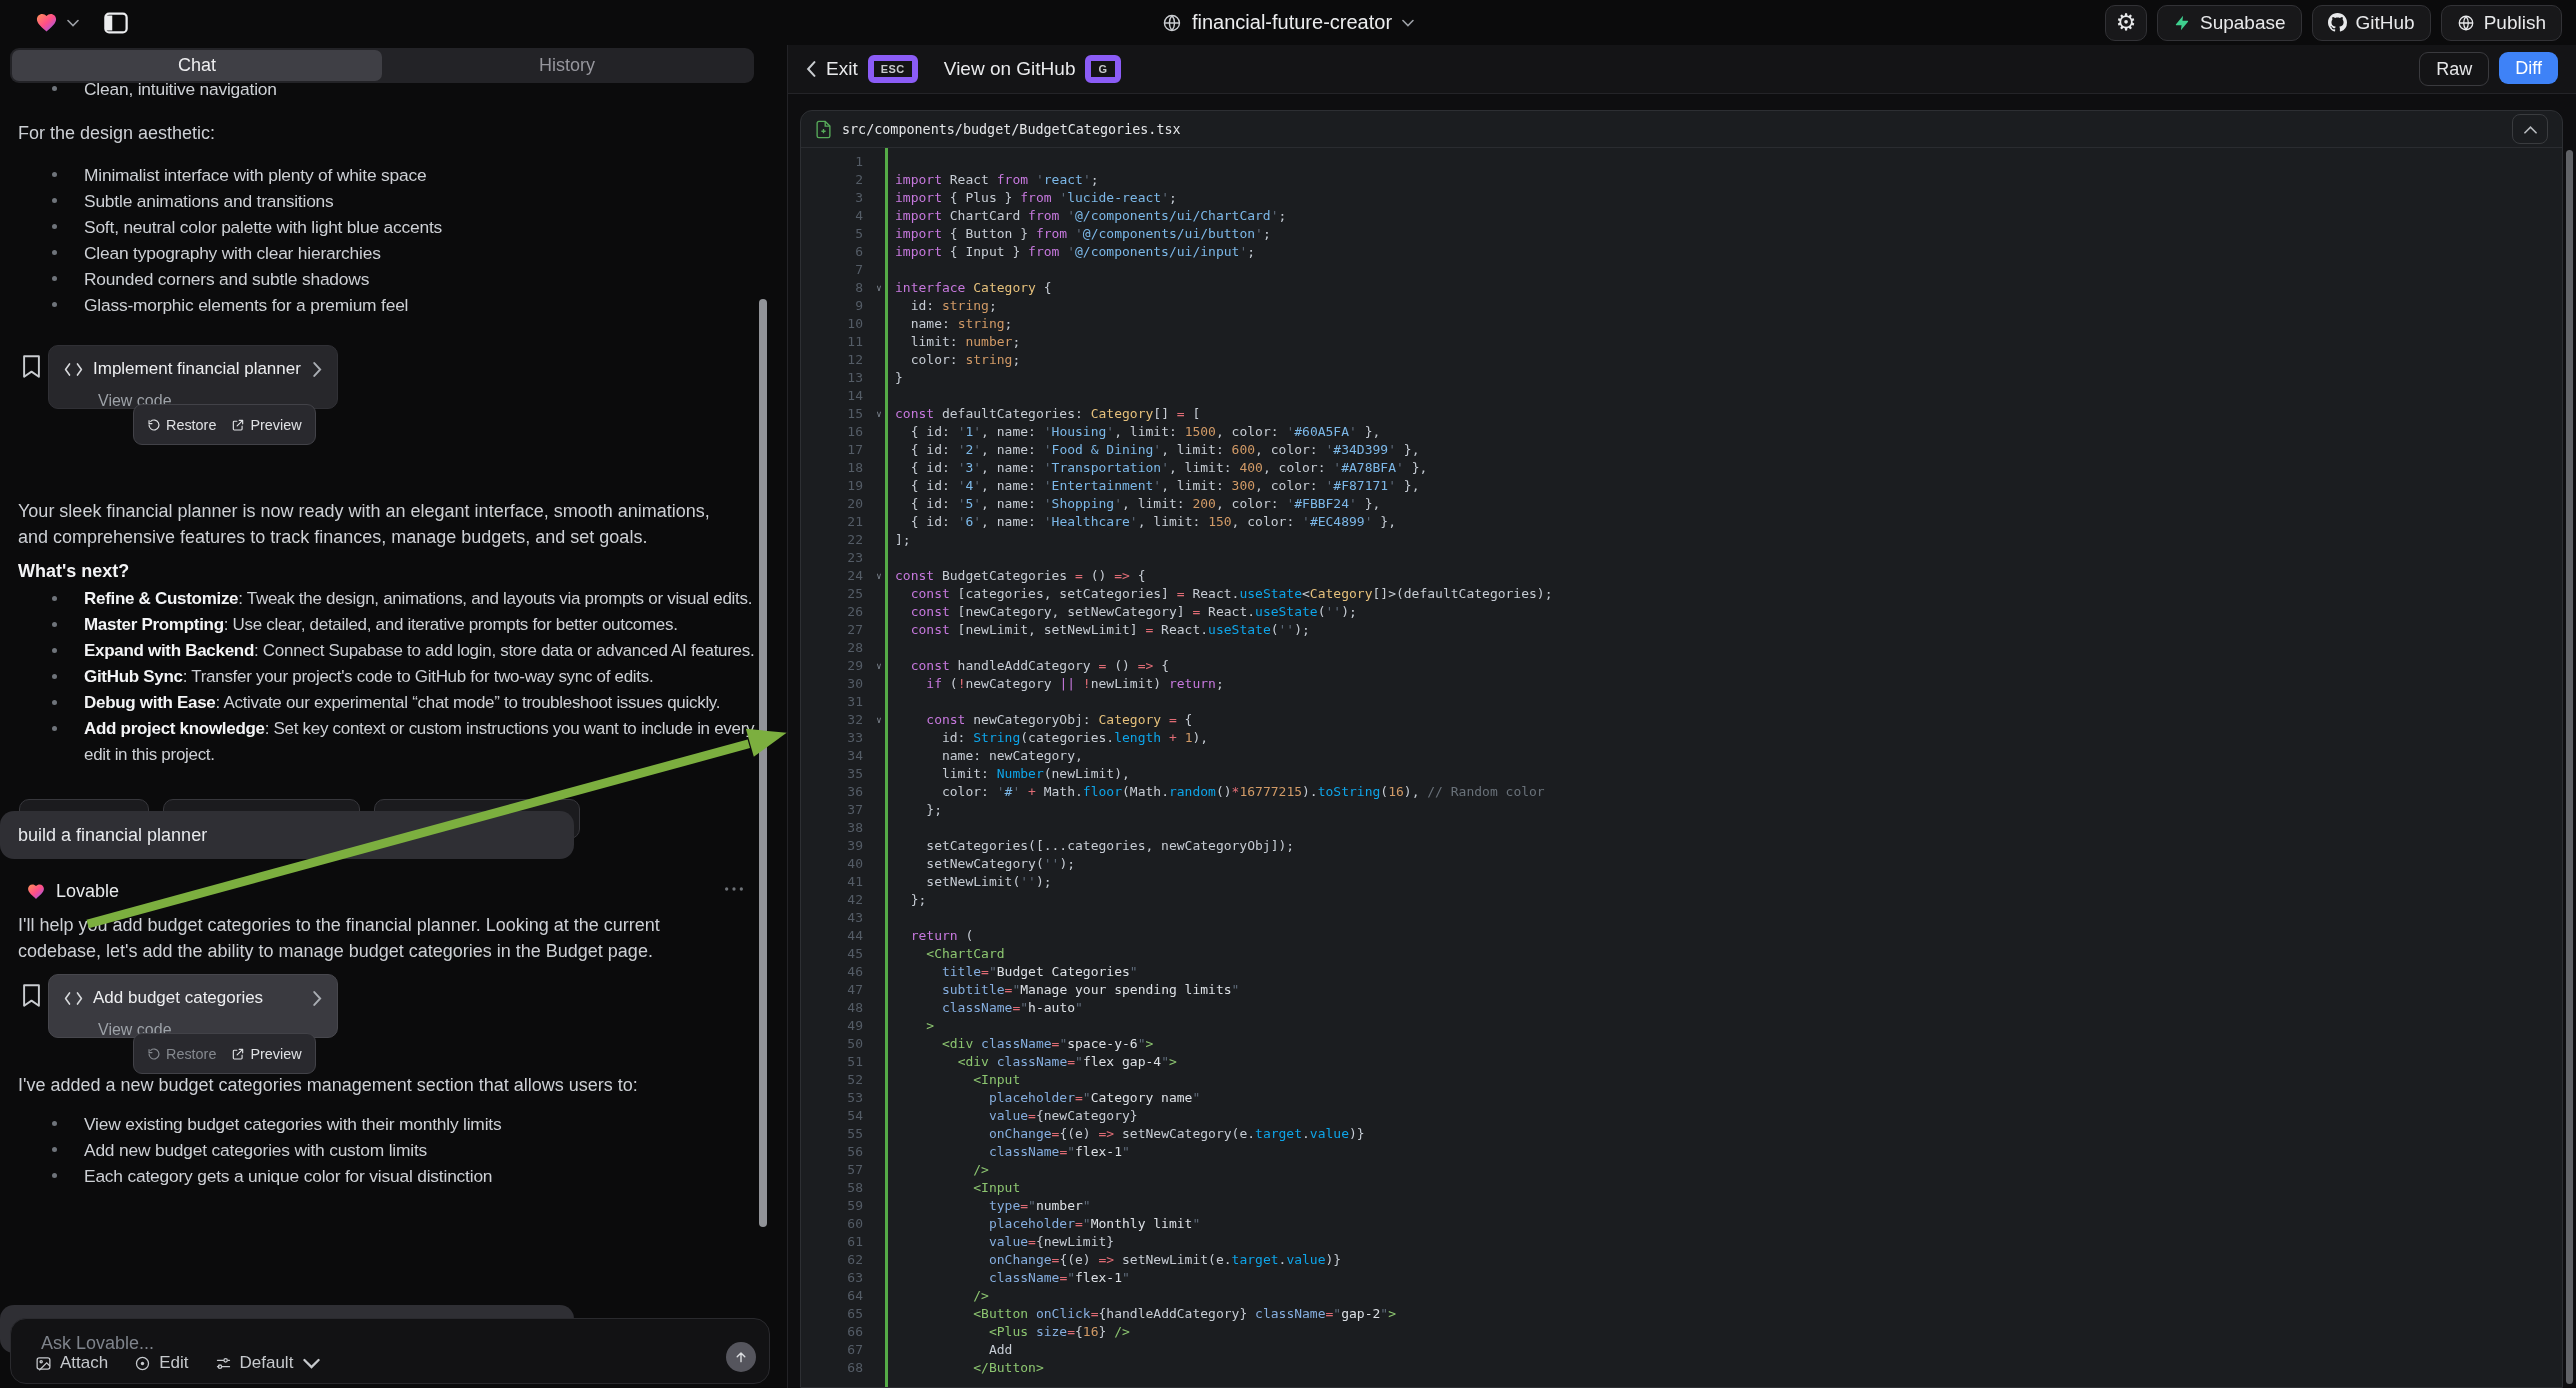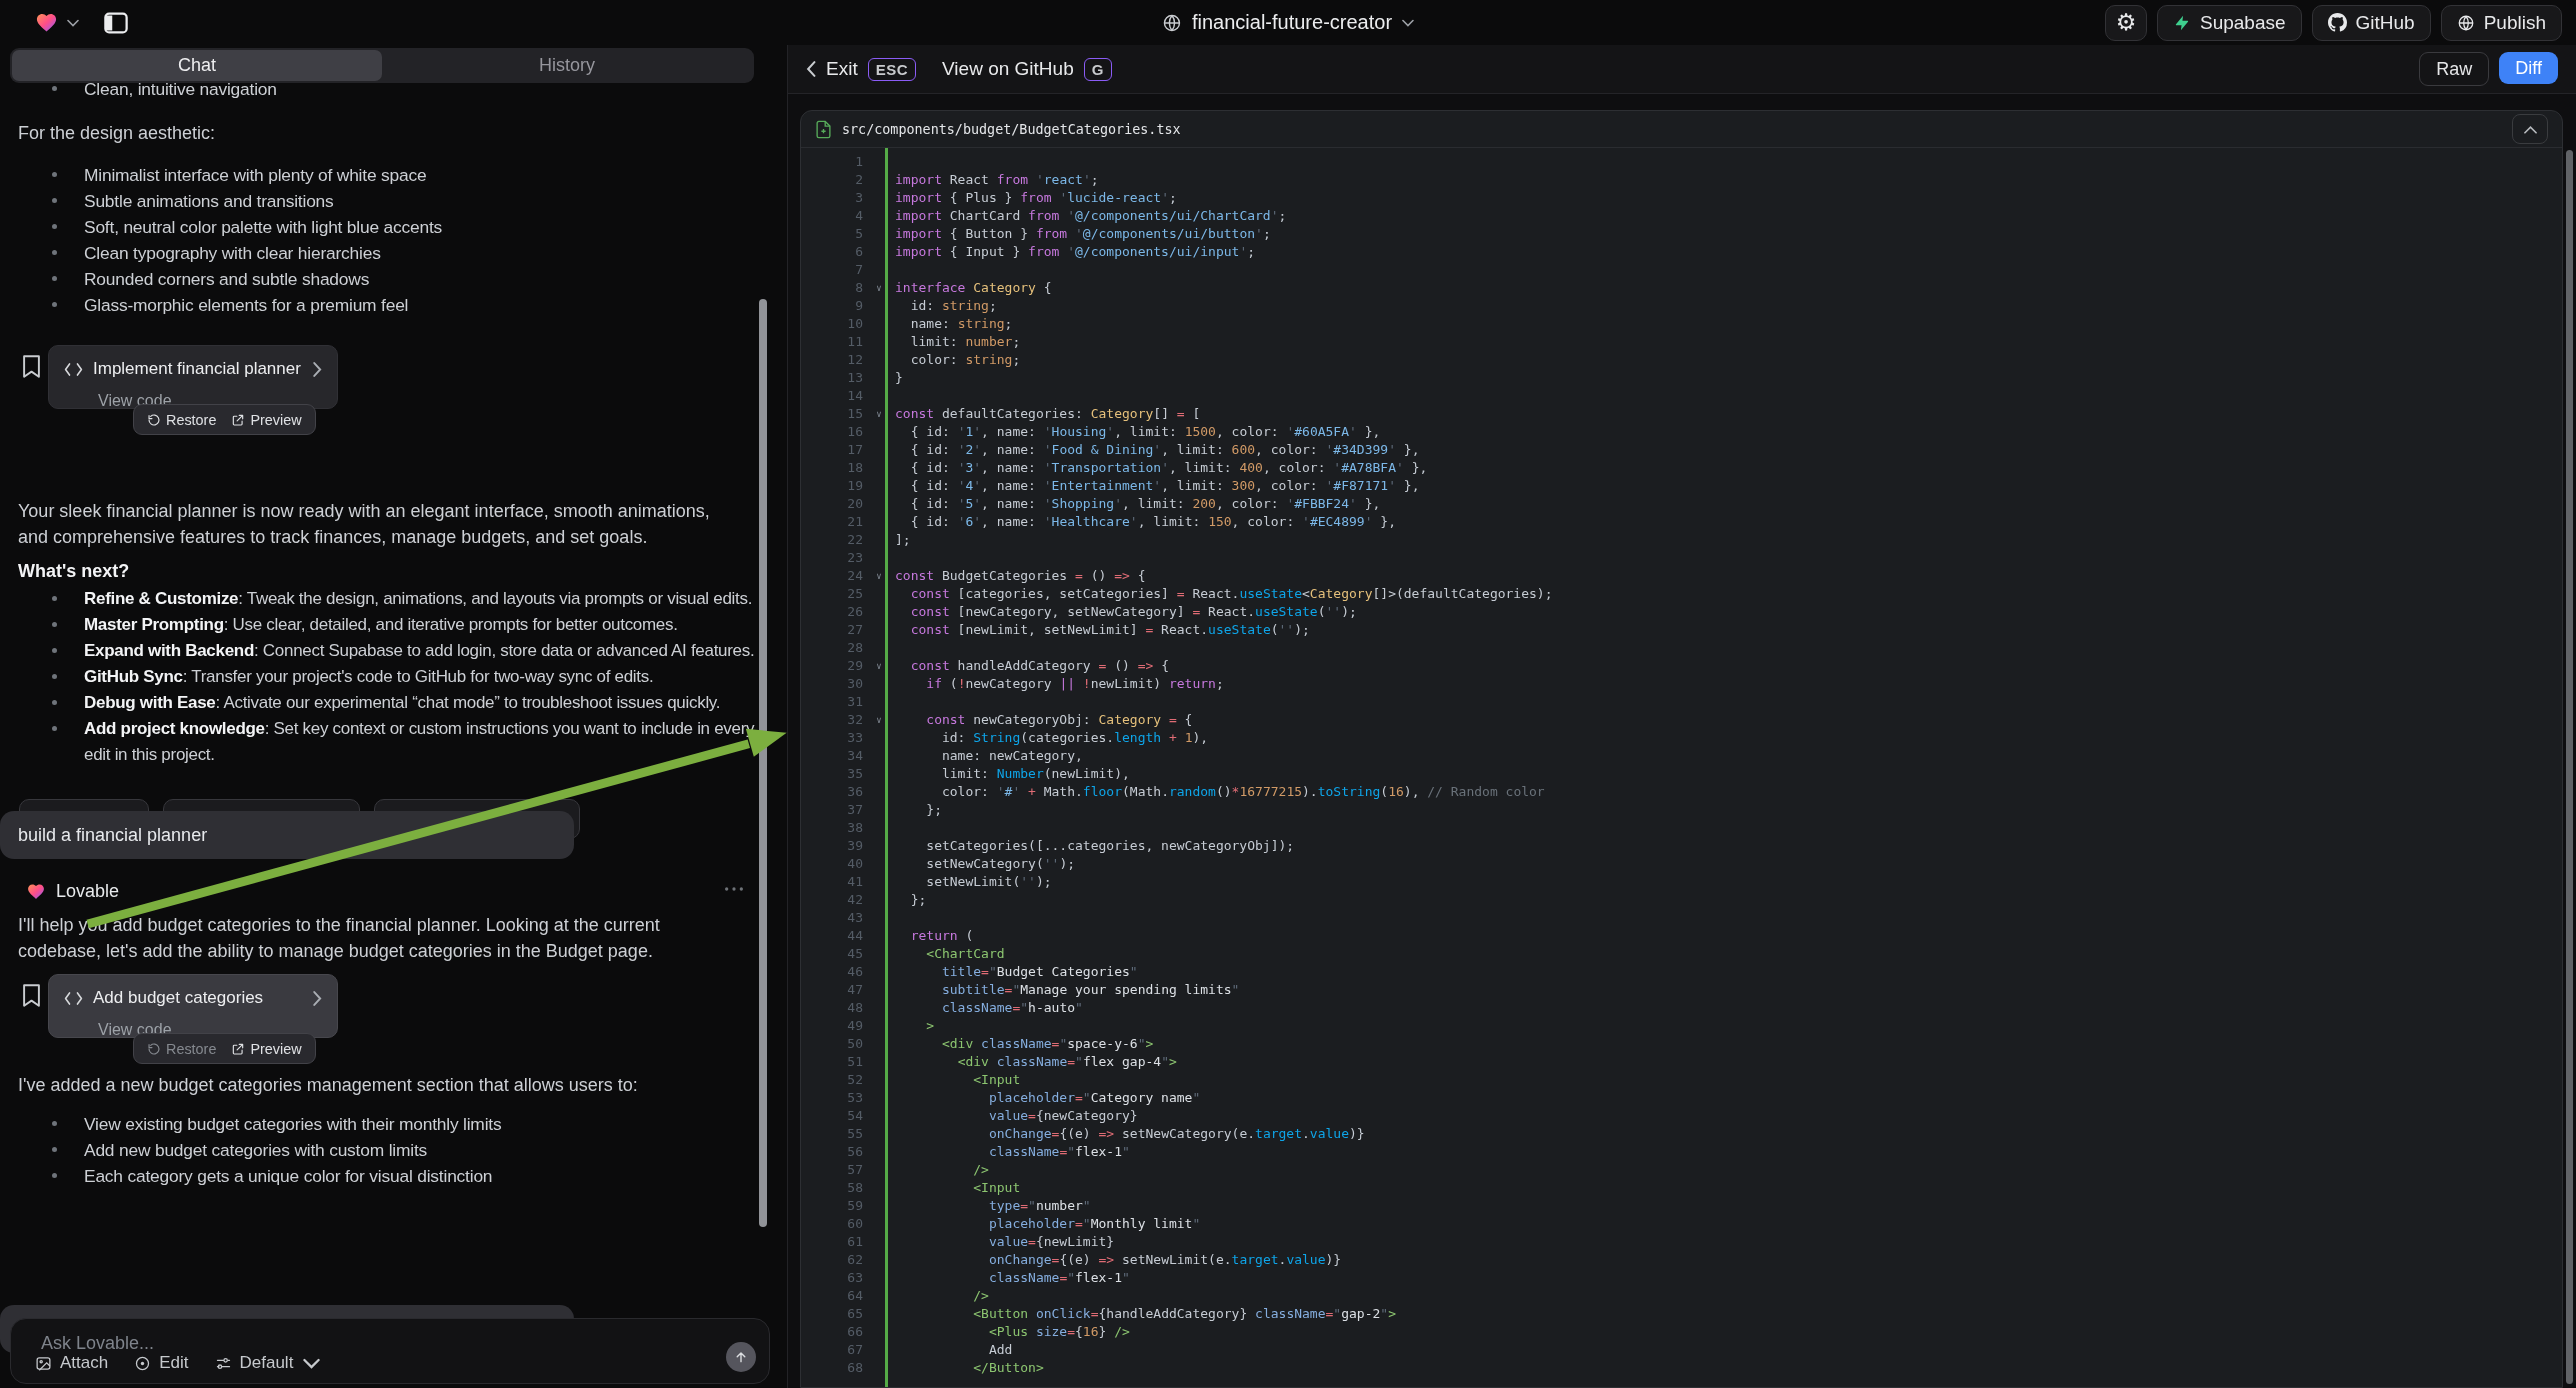--- a/index.html
+++ b/index.html
@@ -37,21 +37,21 @@
   
   .vc-wrap{position:absolute;}
   .vc-bookmark{position:absolute;left:21px;top:9px;width:21px;height:25px;color:#C9CCD0;}
   .vc-card{position:absolute;left:48px;top:0;width:290px;height:64px;background:#27272B;border:1px solid #303035;border-radius:10px;box-sizing:border-box;}
   .vc-card.sel{background:#3A3A40;border-color:#47474D;}
   .vc-row1{display:flex;align-items:center;gap:10px;padding:10px 14px 0 15px;}
   .vc-codeic{width:19px;height:15px;color:#D6D8DB;}
   .vc-title{flex:1;font-size:17px;color:#EDEEF0;white-space:nowrap;}
   .vc-chev{width:11px;height:15px;color:#A9ADB3;}
   .vc-link{margin:6px 0 0 49px;font-size:16px;color:#9CA1A7;}
-  .vc-pill{position:absolute;left:133px;top:59px;height:31px;display:flex;align-items:center;gap:15px;padding:0 13px;
+  .vc-pill{position:absolute;left:133px;top:59px;height:41px;display:flex;align-items:center;gap:15px;padding:0 13px;
            background:#29292E;border:1px solid #424248;border-radius:9px;font-size:14.4px;color:#DFE1E4;box-sizing:border-box;white-space:nowrap;}
   .vc-pbtn{display:flex;align-items:center;gap:5px;}
   .vc-pbtn .ic{width:14px;height:14px;}
   .vc-pbtn.dim{color:#85898F;}
   
   .chips{display:flex;gap:14px;padding-left:19px;margin-top:32px;}
   .chip{height:38px;display:flex;align-items:center;gap:9px;padding:0 15px;border:1px solid #37373C;background:#1B1B1E;
         border-radius:10px;font-size:17px;color:#E2E4E7;white-space:nowrap;}
   .chip .ic{width:17px;height:17px;color:#D4D6DA;}
   
@@ -75,21 +75,21 @@
   #send-btn{position:absolute;right:13px;bottom:11px;width:30px;height:30px;border-radius:50%;background:#55555D;display:flex;align-items:center;justify-content:center;}
   #send-btn .ic{width:14px;height:14px;color:#DCDEE1;}
 
   
   #code-panel{position:absolute;left:787px;top:45px;right:0;bottom:0;background:#0E0E10;border-left:1px solid #232327;}
   #cp-header{position:absolute;top:0;left:0;right:0;height:49px;background:#141416;border-bottom:1px solid #242428;
              display:flex;align-items:center;padding:0 18px;gap:14px;box-sizing:border-box;}
   .cp-exit{display:flex;align-items:center;gap:10px;}
   .chev-left{width:10px;height:16px;color:#C9CCD0;}
   .cp-label{font-size:19px;color:#E9EAEC;}
-  .kbd{border:1px solid #8b5cf6;border-radius:6px;padding:2px 7px;font-size:15px;font-weight:bold;color:#C8CACD;letter-spacing:0.5px;}
+  .kbd{border:6px solid #8b5cf6;border-radius:6px;padding:2px 7px;font-size:11px;font-weight:bold;color:#C8CACD;letter-spacing:0.5px;}
   .cp-right{margin-left:auto;display:flex;gap:10px;}
   .cp-btn{height:32px;display:flex;align-items:center;padding:0 16px;border-radius:9px;font-size:18px;}
   .cp-btn.raw{border:1px solid #3A3A3E;background:#141416;color:#E5E6E8;text-align:center;}
   .cp-btn.diff{background:#3E82F7;color:#FFFFFF;}
   #code-card{position:absolute;left:12px;top:65px;right:13px;bottom:0;background:#1B1D20;border:1px solid #2D2F33;
              border-radius:12px 12px 0 0;box-sizing:border-box;overflow:hidden;}
   #filebar{height:37px;display:flex;align-items:center;gap:10px;padding:0 14px;border-bottom:1px solid #2A2C30;box-sizing:border-box;}
   .file-ic{width:17px;height:19px;}
   #file-path{font-family:"DejaVu Sans Mono","Liberation Mono",monospace;font-size:13.4px;color:#E4E6E9;}
   #collapse-btn{margin-left:auto;width:34px;height:28px;border:1px solid #3A3C3F;border-radius:8px;display:flex;align-items:center;justify-content:center;color:#B5B8BC;}

